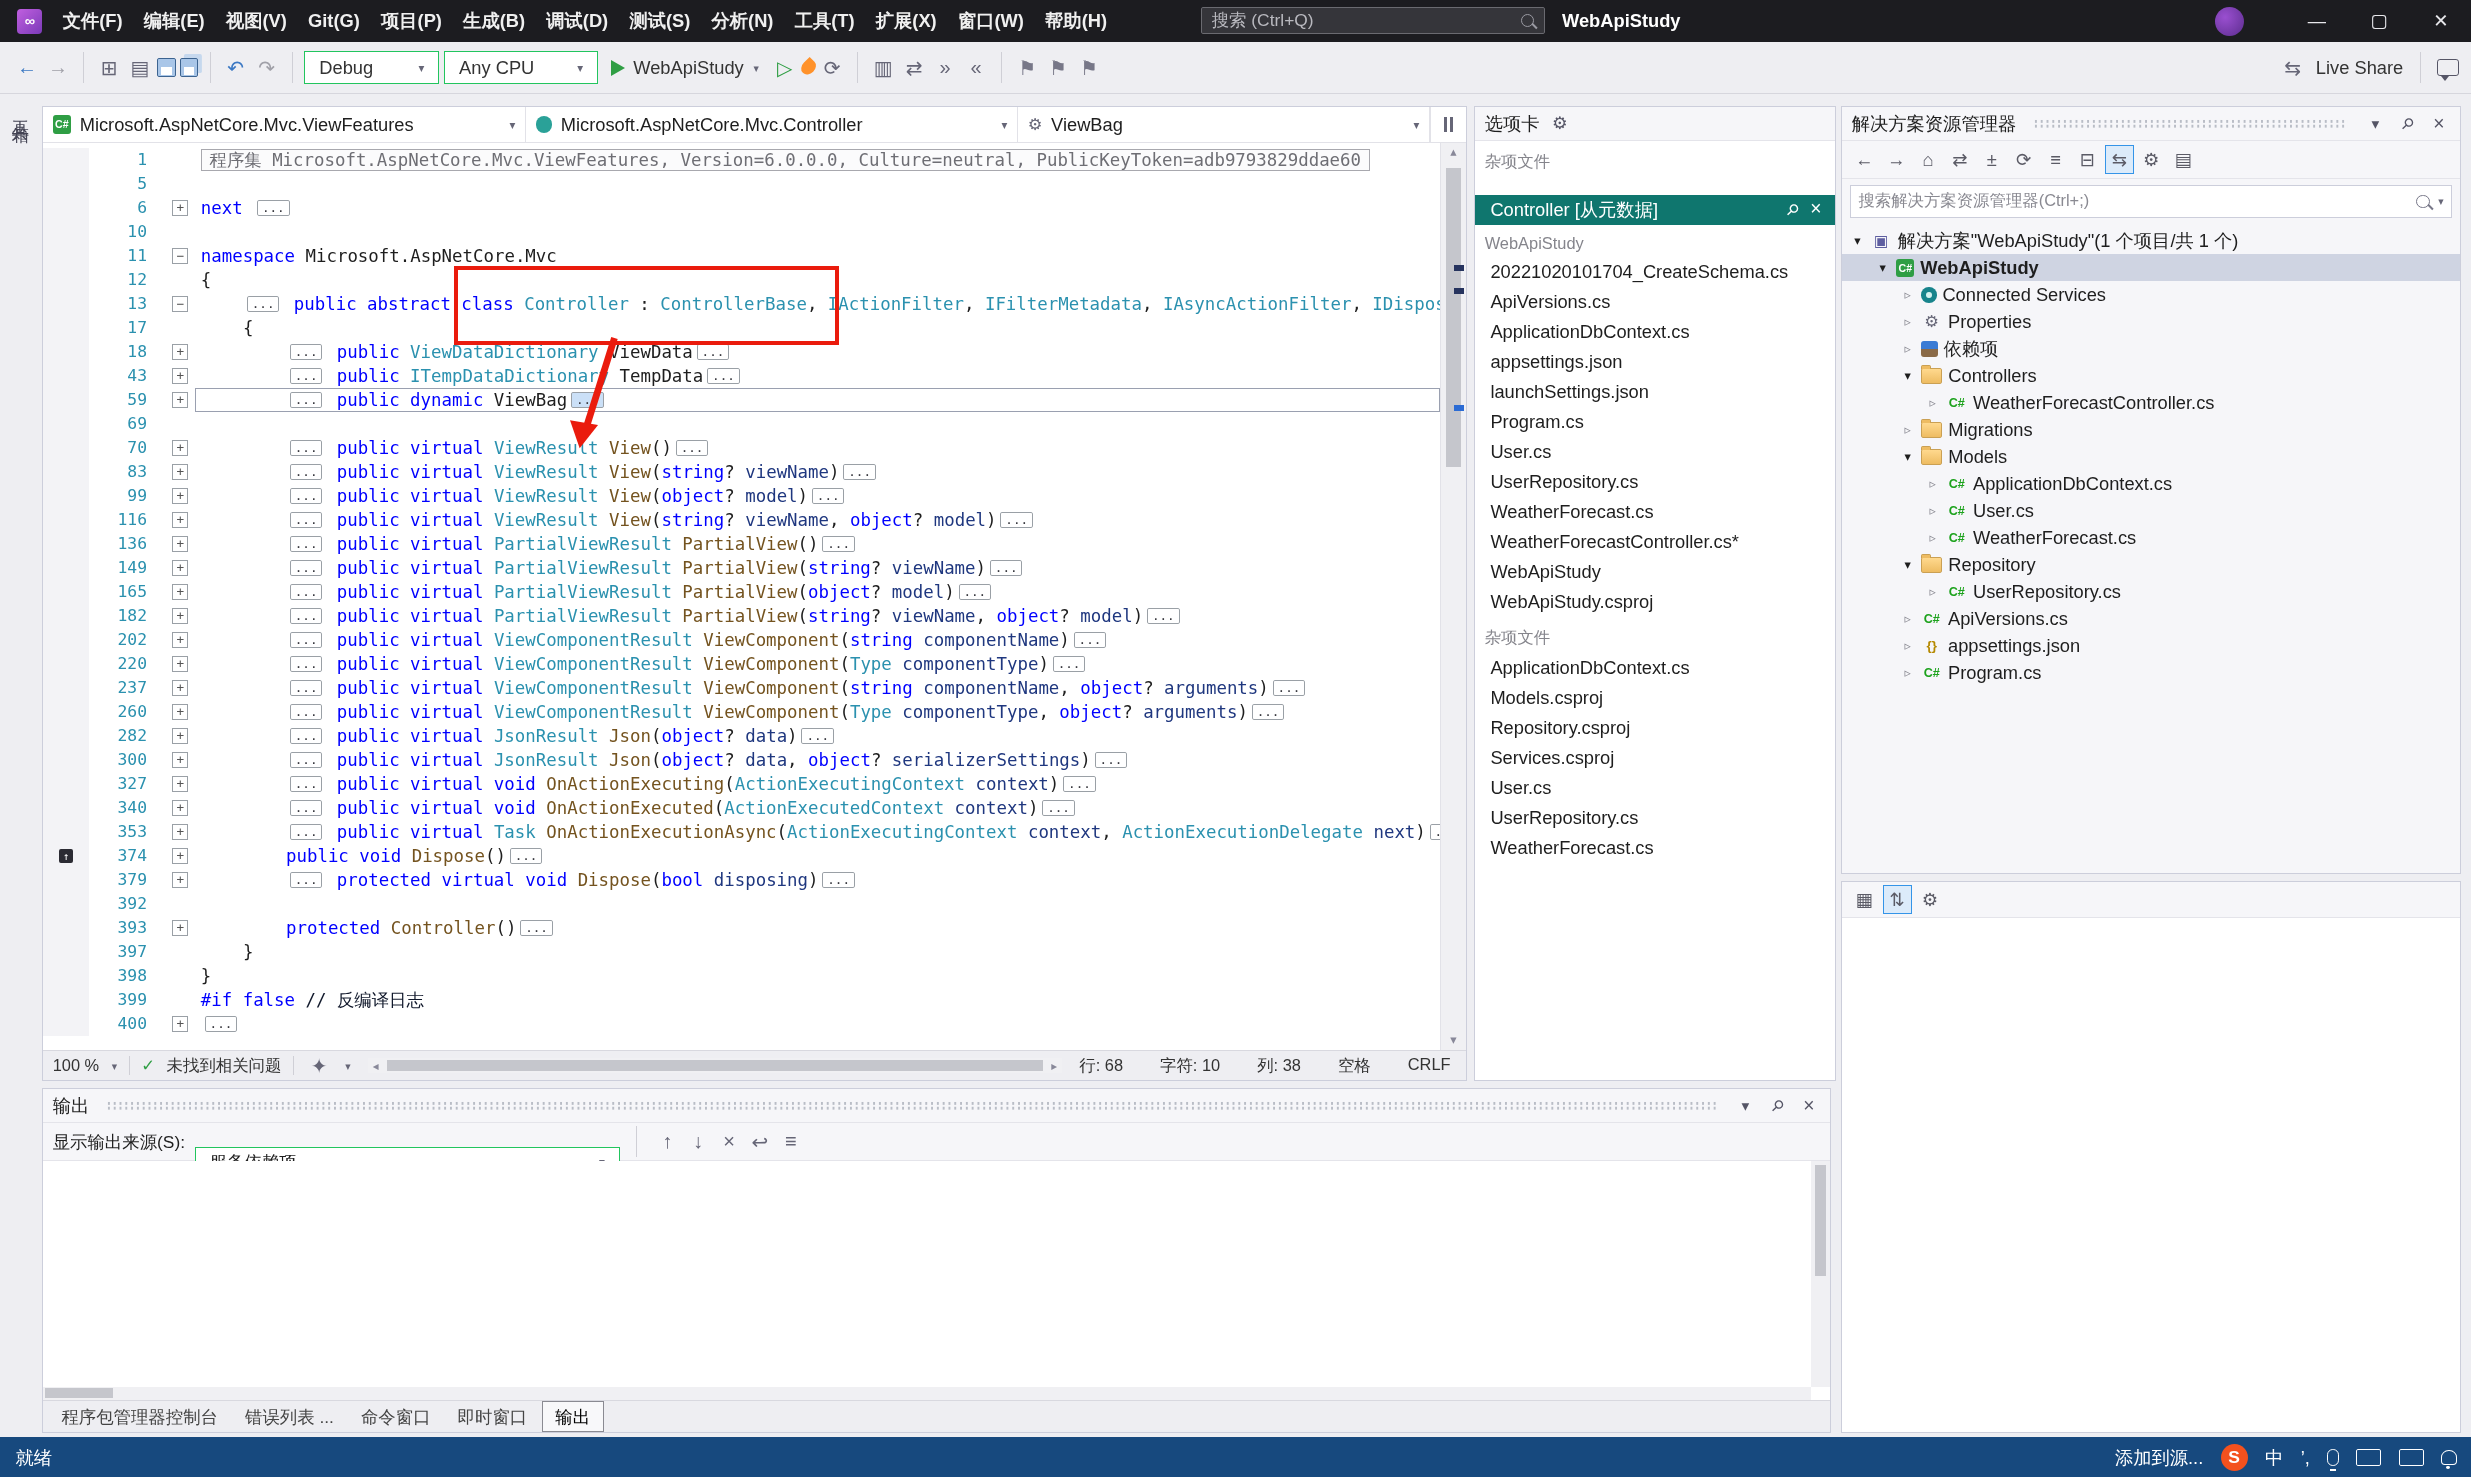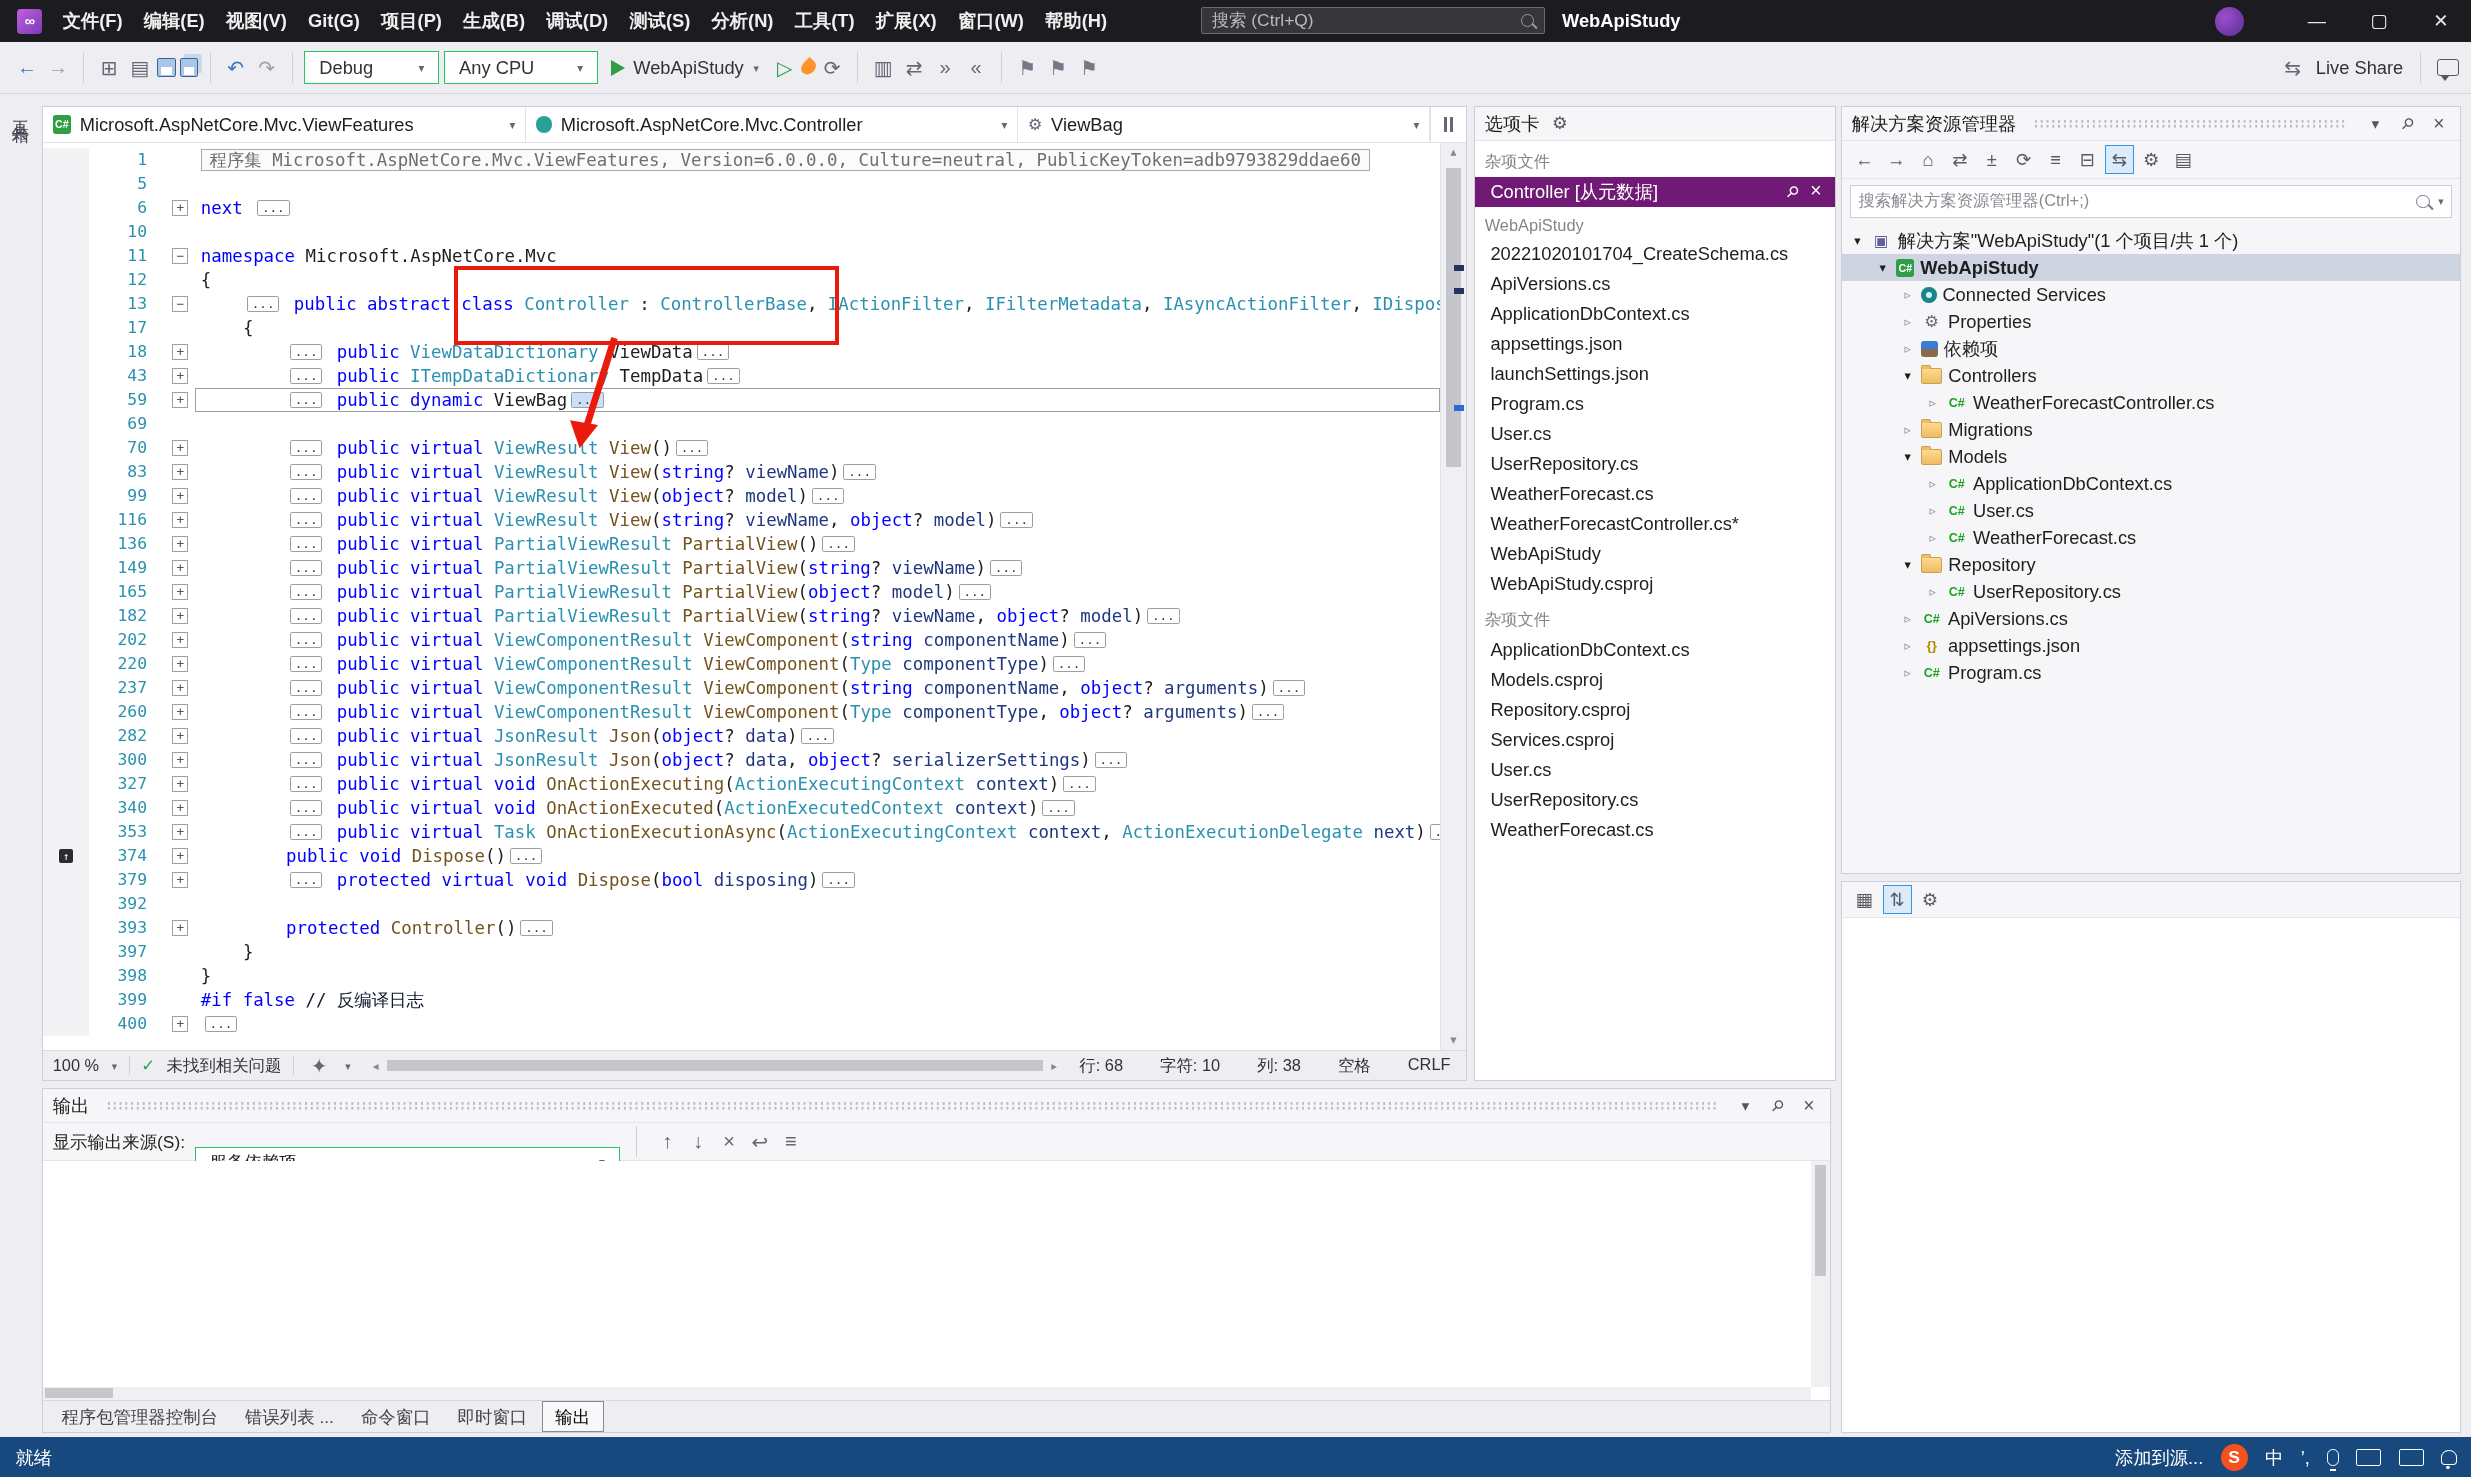--- a/index.html
+++ b/index.html
@@ -116,21 +116,21 @@
   .g-pin{display:inline-block;transform:rotate(45deg);} .g-pin::before{content:"⚲";}
   .g-gear::before{content:"⚙";font-size:17.4px;}
 
   
   #tabs-panel{position:absolute;left:1474px;top:106px;width:362px;height:975px;background:#fff;border:1px solid #cccedb;
               box-sizing:border-box;display:flex;flex-direction:column;font-size:18.3px;}
   #tabs-sections{flex:1;overflow:hidden;}
   .sec-label{color:#85858c;font-size:16.4px;padding:9.7px 0 3.9px 9.7px;}
   .doc-item{height:30px;line-height:30px;padding-left:15.4px;display:flex;align-items:center;color:#1e1e1e;white-space:nowrap;}
   .doc-item .doc-text{flex:1;overflow:hidden;}
-  .doc-item.active{background:#701a75;color:#fff;padding-right:7.7px;}
+  .doc-item.active{background:#0f766e;color:#fff;padding-right:7.7px;margin-top:18px;}
   .doc-item.active .ph-ic{color:#fff;}
 
   
   #solution-explorer{position:absolute;left:1841px;top:106px;width:620px;height:768px;background:#f6f6f9;
                      border:1px solid #cccedb;box-sizing:border-box;display:flex;flex-direction:column;}
   #se-toolbar{height:37px;flex:none;display:flex;align-items:center;gap:2.9px;padding:0 7.7px;border-bottom:1px solid #e4e4ea;}
   .se-ic{width:29px;height:29px;display:flex;align-items:center;justify-content:center;color:#5b5b66;font-size:18.3px;box-sizing:border-box;}
   .se-ic.boxed{border:1px solid #3494e8;background:#dcebfa;}
   #se-search{height:31px;flex:none;margin:5.8px 7.7px;background:#fff;border:1px solid #cccedb;display:flex;align-items:center;
              gap:7.7px;padding:0 7.7px;color:#8a8a92;font-size:16.4px;}

